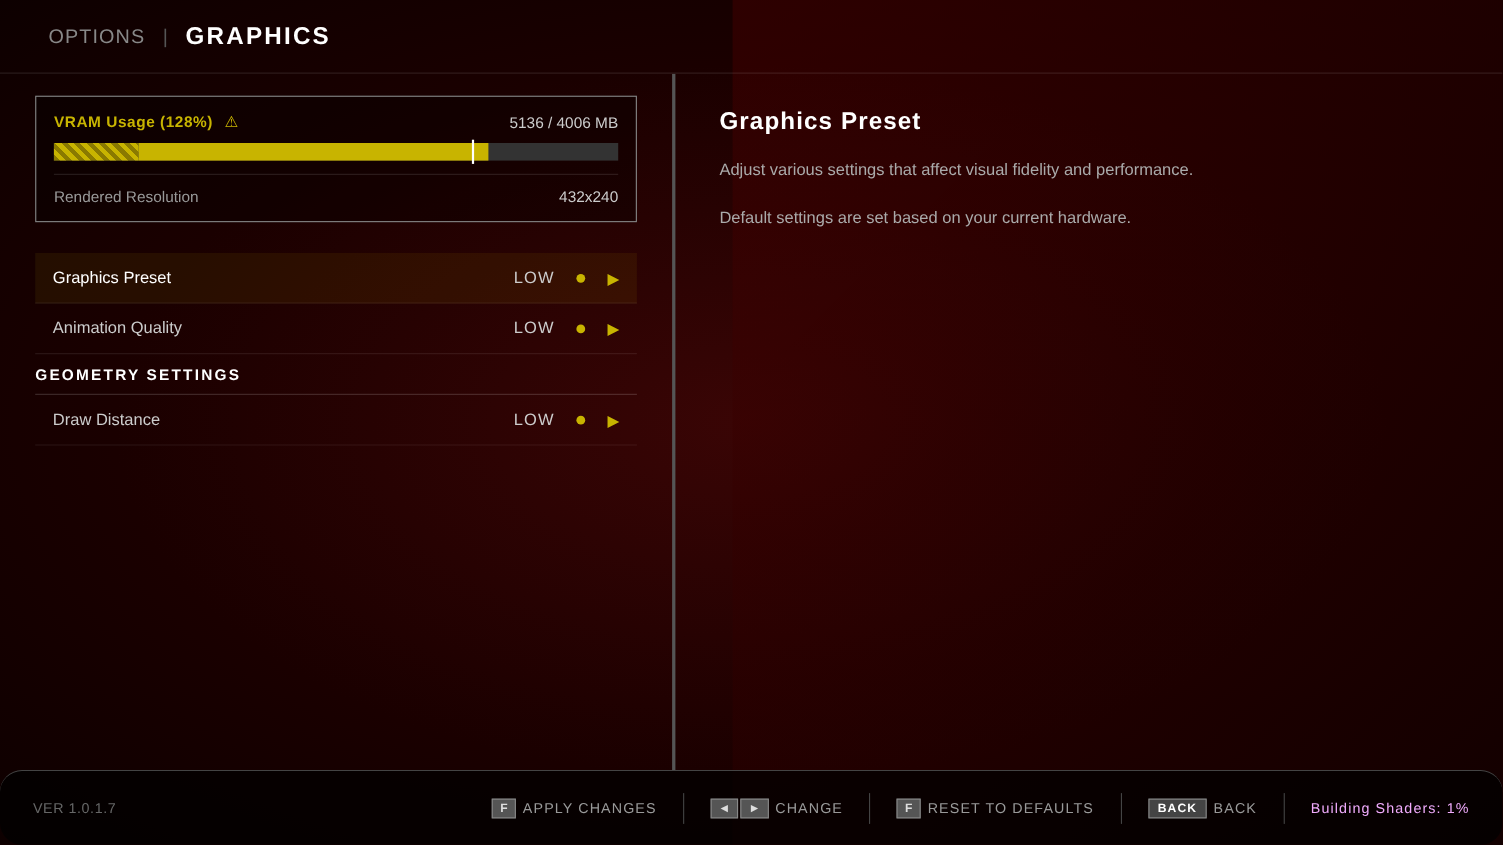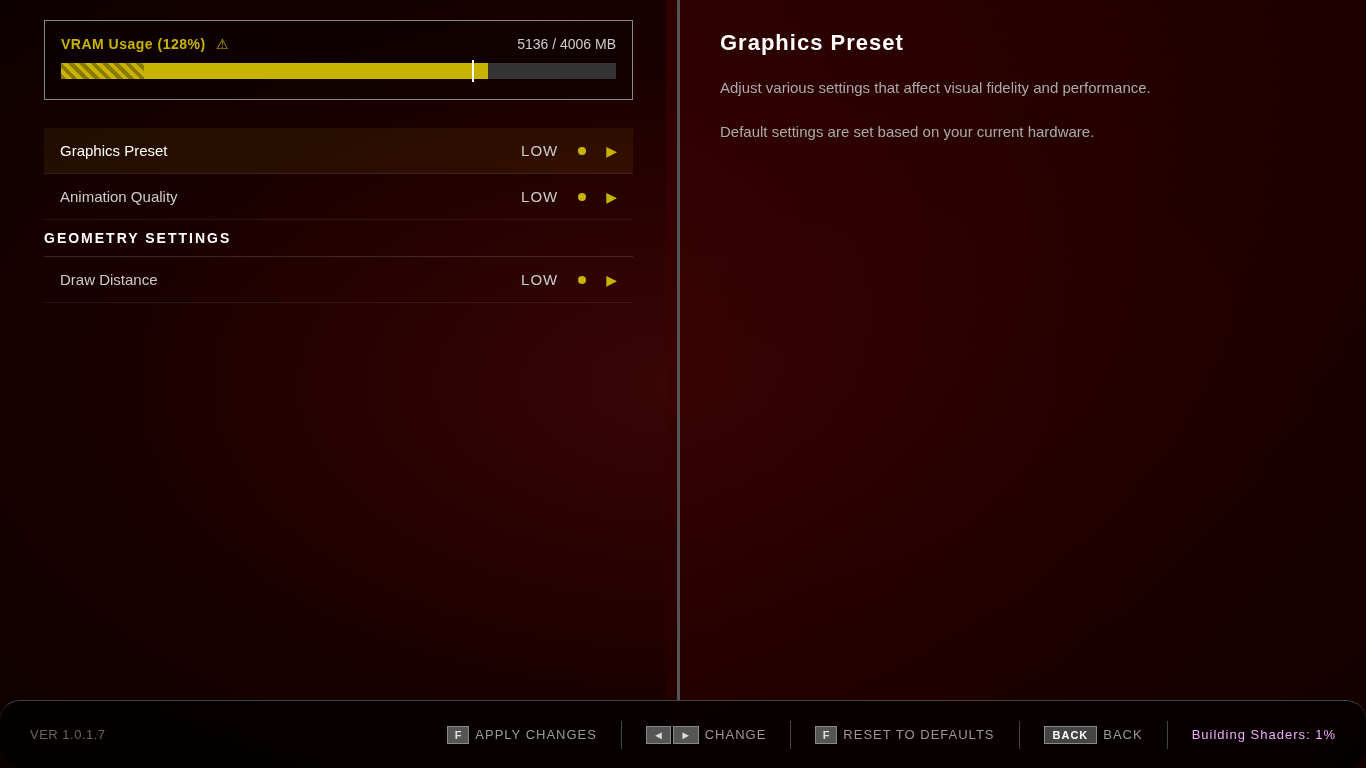--- a/index.html
+++ b/index.html
@@ -73,22 +73,22 @@
 
     
     .content-area {
       flex: 1;
       display: flex;
       overflow: hidden;
     }
 
     
     .left-panel {
-      width: 680px;
-      padding: 20px 44px;
+      width: 614px;
+      padding: 20px 32px;
       overflow-y: auto;
       border-right: 3px solid #555;
     }
 
     
     .vram-box {
       border: 1px solid #888;
       padding: 14px 16px;
       margin-bottom: 28px;
       background: rgba(0,0,0,0.3);
@@ -339,38 +339,47 @@
     }
   </style>
 </head>
 <body>
 
 <div class="bg-overlay"></div>
 <div class="bg-decor"></div>
 
 <div class="main-container">
 
+  <div class="header">
+    <span class="header-options">OPTIONS</span>
+    <span class="header-divider">|</span>
+    <span class="header-graphics">GRAPHICS</span>
+  </div>
 
   <div class="content-area">
 
     <div class="left-panel">
 
       <div class="vram-box">
         <div class="vram-header">
           <div>
             <span class="vram-label">VRAM Usage (128%)</span>
             <span class="vram-warning">⚠</span>
           </div>
           <span class="vram-value">5136 / 4006 MB</span>
         </div>
         <div class="progress-bar-container">
           <div class="progress-bar-os"></div>
           <div class="progress-bar-game"></div>
           <div class="progress-bar-marker"></div>
         </div>
+        <div class="rendered-res-row">
+          <span class="rendered-res-label">Rendered Resolution</span>
+          <span class="rendered-res-value">432x240</span>
+        </div>
       </div>
 
 
       <div class="setting-row active">
         <span class="setting-name bright">Graphics Preset</span>
         <div class="setting-value-area">
           <span class="setting-value">LOW</span>
           <span class="dot-indicator"></span>
           <span class="arrow-right">▶</span>
         </div>

